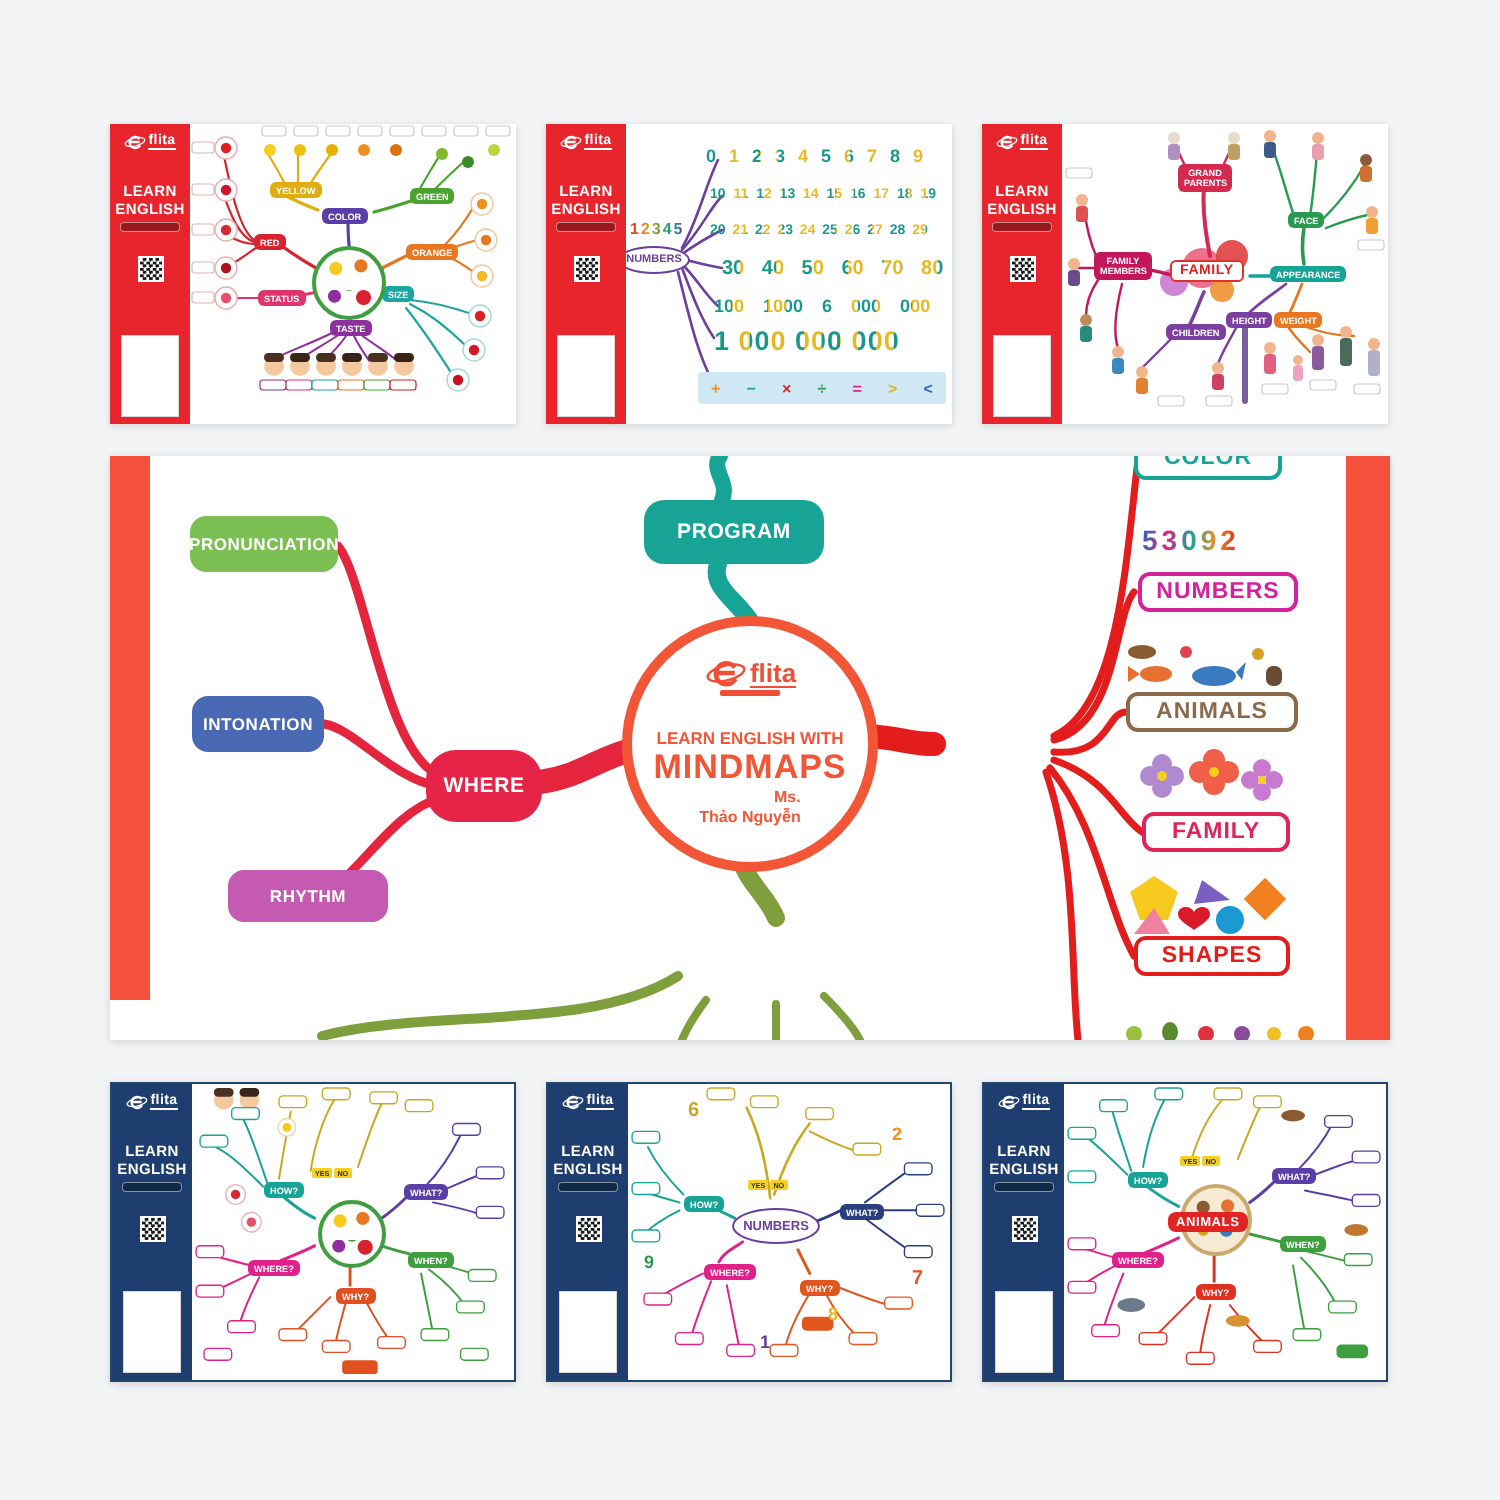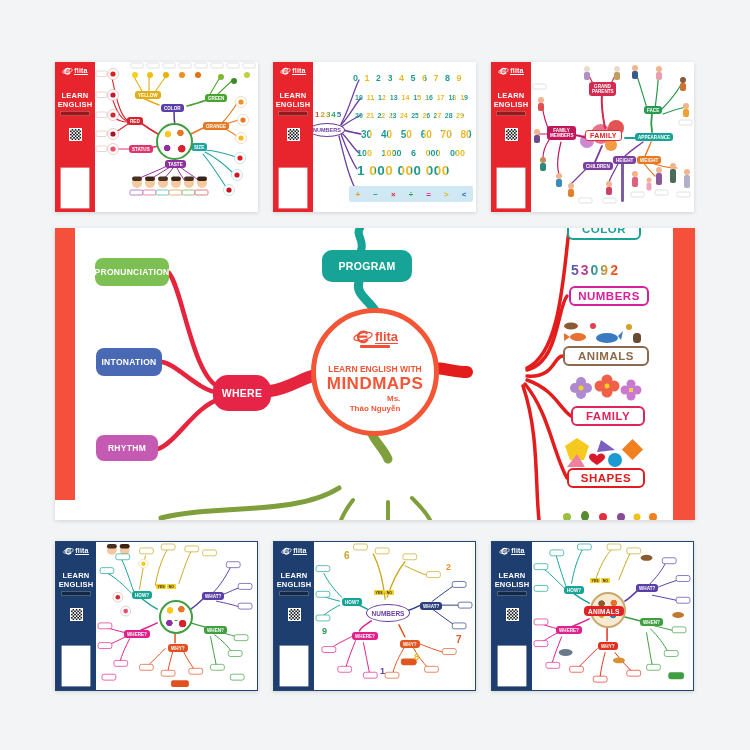--- a/index.html
+++ b/index.html
@@ -352,21 +352,21 @@
       <path d="M472,152 C500,162 504,180 516,188" stroke="#e31c1c" stroke-width="3.5"></path>
       <path d="M470,156 C494,185 498,225 512,250" stroke="#e31c1c" stroke-width="3.5"></path>
       <path d="M468,158 C484,205 480,255 484,292" stroke="#e31c1c" stroke-width="3.5"></path>
     </g>
   </svg>
   <div class="vbar" style="left: 0px; width: 20px; height: 272px; background: rgb(244, 80, 60);"></div>
   <div class="vbar" style="left: 618px; width: 22px; height: 292px; background: rgb(244, 80, 60);"></div>
 
   <div class="bb" style="left: 40px; top: 30px; width: 74px; height: 28px; font-size: 8.5px; border-radius: 8px; background: rgb(124, 192, 83);">PRONUNCIATION</div>
   <div class="bb" style="left: 41px; top: 120px; width: 66px; height: 28px; font-size: 8.5px; border-radius: 8px; background: rgb(74, 105, 181);">INTONATION</div>
-  <div class="bb" style="left: 41px; top: 207px; width: 62px; height: 26px; font-size: 8.5px; border-radius: 8px; background: rgb(196, 90, 178);">RHYTHM</div>
+  <div class="bb" style="left: 59px; top: 207px; width: 80px; height: 26px; font-size: 8.5px; border-radius: 8px; background: rgb(196, 90, 178);">RHYTHM</div>
   <div class="bb" style="left: 158px; top: 147px; width: 58px; height: 36px; font-size: 10.5px; border-radius: 15px; background: rgb(229, 36, 72);">WHERE</div>
   <div class="bb" style="left: 267px; top: 22px; width: 90px; height: 32px; font-size: 10.5px; background: rgb(23, 164, 150);">PROGRAM</div>
 
   <div id="circle">
     <div class="clogo">
       <svg style="width:22px;height:15px" viewBox="0 0 16 12">
           <ellipse cx="8" cy="6" rx="7.5" ry="3" fill="none" stroke="#f04e37" stroke-width="1" transform="rotate(-14 8 6)"></ellipse>
           <path d="M11.5,3.8 A4.2,4.2 0 1 0 11.8,8.4 M4.5,6 L11.5,6" fill="none" stroke="#f04e37" stroke-width="1.8"></path>
         </svg>
       <span class="lgt2">flita</span>

